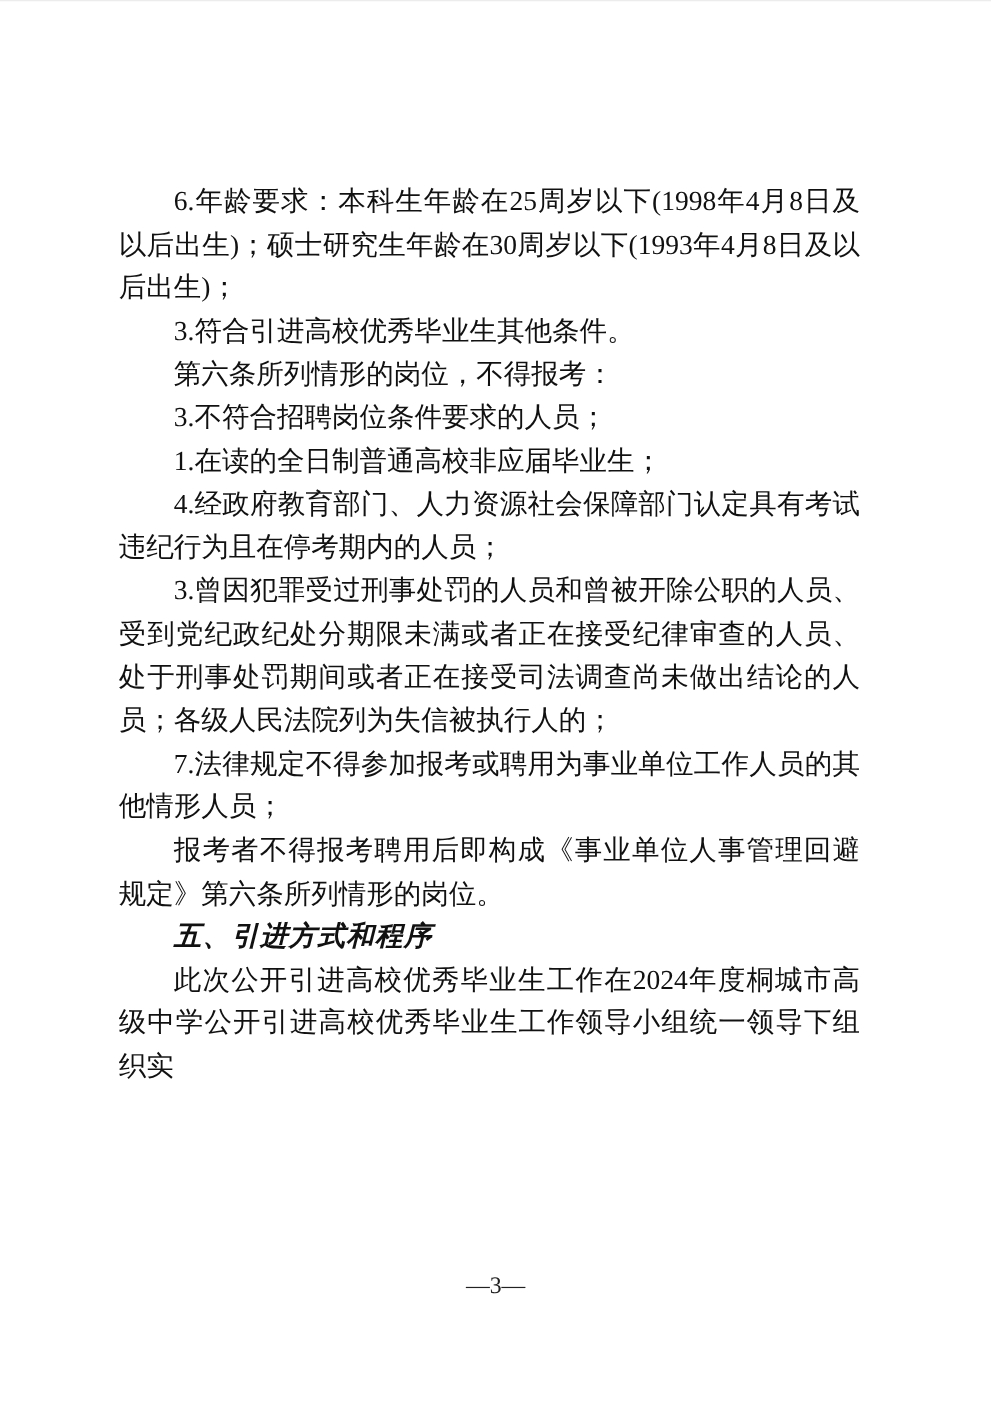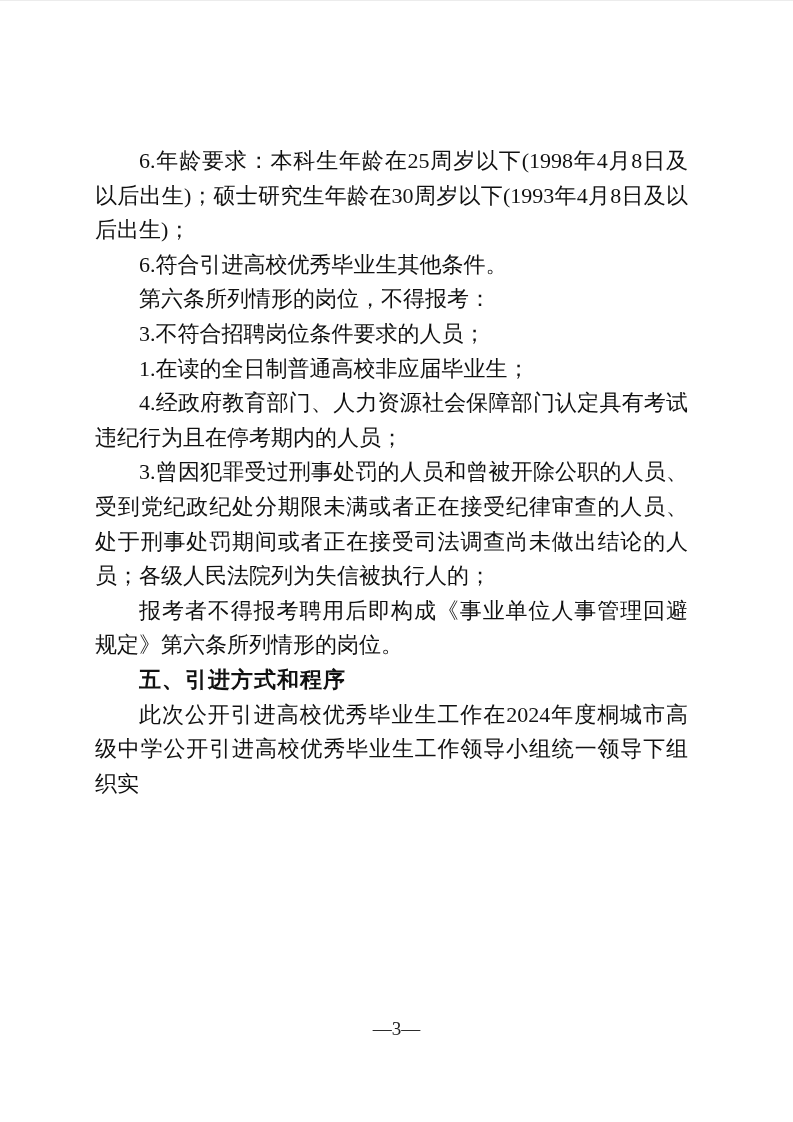--- a/index.html
+++ b/index.html
@@ -30,43 +30,45 @@
     line-height: 34.6px;
     text-align: justify;
     text-indent: 2em;
     word-break: normal;
   }
   .content p.heading {
     font-family: "Liberation Sans", "DejaVu Sans", sans-serif;
     font-weight: bold;
     text-align: left;
     letter-spacing: 1px;
+    font-style: italic;
   }
   .footer {
     position: absolute;
     top: 1016px;
     left: 0;
     width: 100%;
     text-align: center;
     font-size: 19px;
     line-height: 24px;
     color: #222222;
     font-family: "Liberation Serif", "DejaVu Serif", serif;
   }
 </style>
 </head>
 <body>
 
 <div class="page">
   <div class="content">
     <p>6.年龄要求：本科生年龄在25周岁以下(1998年4月8日及以后出生)；硕士研究生年龄在30周岁以下(1993年4月8日及以后出生)；</p>
-    <p>6.符合引进高校优秀毕业生其他条件。</p>
+    <p>3.符合引进高校优秀毕业生其他条件。</p>
     <p>第六条所列情形的岗位，不得报考：</p>
     <p>3.不符合招聘岗位条件要求的人员；</p>
     <p>1.在读的全日制普通高校非应届毕业生；</p>
     <p>4.经政府教育部门、人力资源社会保障部门认定具有考试违纪行为且在停考期内的人员；</p>
     <p>3.曾因犯罪受过刑事处罚的人员和曾被开除公职的人员、受到党纪政纪处分期限未满或者正在接受纪律审查的人员、处于刑事处罚期间或者正在接受司法调查尚未做出结论的人员；各级人民法院列为失信被执行人的；</p>
+    <p>7.法律规定不得参加报考或聘用为事业单位工作人员的其他情形人员；</p>
     <p>报考者不得报考聘用后即构成《事业单位人事管理回避规定》第六条所列情形的岗位。</p>
     <p class="heading">五、引进方式和程序</p>
     <p>此次公开引进高校优秀毕业生工作在2024年度桐城市高级中学公开引进高校优秀毕业生工作领导小组统一领导下组织实</p>
   </div>
   <div class="footer">—3—</div>
 </div>
 
 </body></html>

